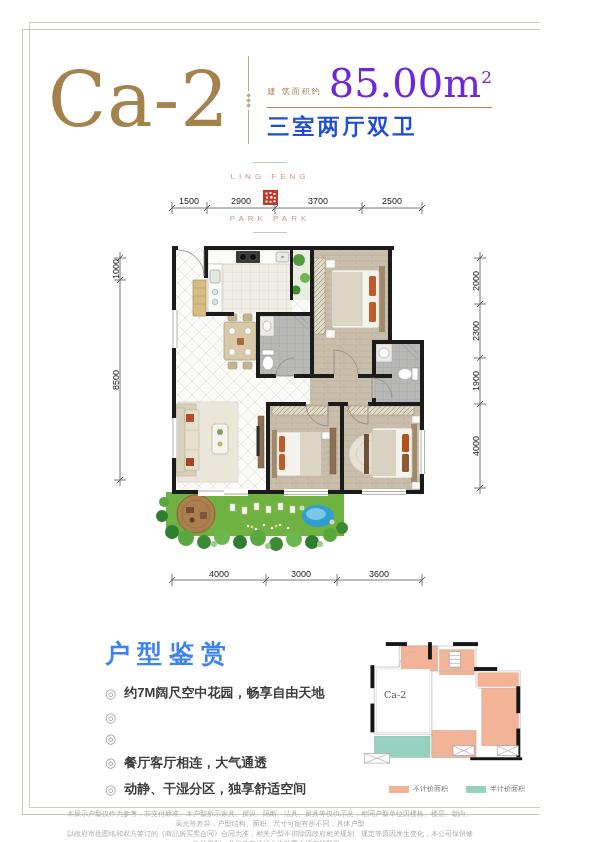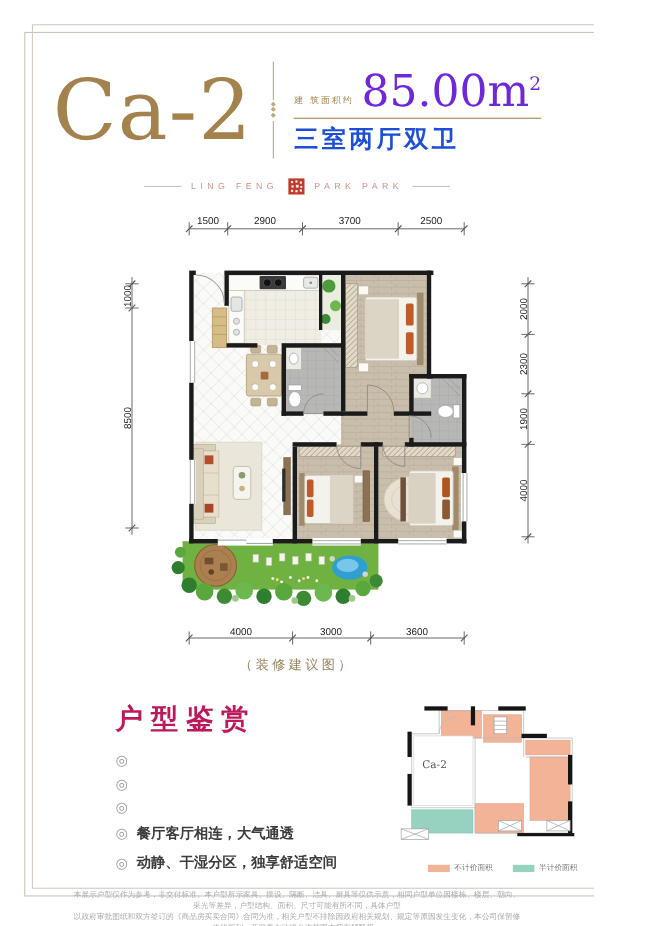--- a/index.html
+++ b/index.html
@@ -17,32 +17,32 @@
   .divider .diamonds{color:#bca87c;font-size:6px;line-height:5px;text-align:center;white-space:pre-line;padding:2px 0;}
   .area-block{display:flex;flex-direction:column;min-width:150px;}
   .area-top{display:flex;align-items:flex-end;gap:7px;}
   .area-label{display:flex;font-size:8px;color:#a3824e;letter-spacing:2px;line-height:11px;padding-bottom:5px;}
   .area-value{font-family:"DejaVu Serif",serif;font-size:40px;line-height:38px;color:#6d28d9;}
   .area-value sup{font-size:17px;}
   .area-rule{height:1px;background:#a88753;margin:5px 0 4px;}
   .layout-type{font-family:"DejaVu Serif",serif;font-size:22px;color:#1d4ed8;letter-spacing:3px;font-weight:700;}
 
   
-  .brand{position:absolute;top:162px;left:0;right:0;display:flex;justify-content:center;align-items:center;gap:9px;}
+  .brand{position:absolute;top:162px;left:0;right:0;display:flex;justify-content:center;align-items:center;gap:9px;flex-direction:column;}
   .brand .rule{width:34px;height:1px;background:#cfc4b7;}
   .brand .word{font-size:8px;letter-spacing:4px;color:#c9968c;}
   .seal{width:15px;height:15px;display:block;}
 
   
   .plan-wrap{position:absolute;left:80px;top:192px;width:440px;height:410px;}
   .caption{position:absolute;top:596px;left:0;right:0;text-align:center;font-size:12px;letter-spacing:3px;color:#97835e;}
 
   
   .features{position:absolute;left:105px;top:637px;width:265px;}
-  .features-title{font-family:"DejaVu Serif",serif;font-size:25px;font-weight:700;color:#be185d;letter-spacing:7px;}
+  .features-title{font-family:"DejaVu Serif",serif;font-size:25px;font-weight:700;color:#3b82f6;letter-spacing:7px;}
   .features-list{list-style:none;margin:14px 0 0 0;padding:0;}
   .features-list li{display:flex;align-items:center;gap:8px;margin-bottom:8.5px;}
   .bullet{color:#9a9a9a;font-size:13px;line-height:13px;}
   .feature-text{font-size:13px;color:#3b3b3b;font-weight:700;white-space:nowrap;}
 
   
   .mini-wrap{position:absolute;left:357px;top:640px;}
   .legend{position:absolute;left:389px;top:784px;display:flex;gap:18px;align-items:center;}
   .legend-item{display:flex;align-items:center;gap:4px;}
   .legend-label{font-size:7px;color:#777;}
@@ -355,27 +355,27 @@
         <path d="M98,58 A26,26 0 0 1 124,84 M124,58 V84"></path>
         <path d="M254,158 A24,24 0 0 1 278,182 M254,182 V158"></path>
         <path d="M226,212 A22,22 0 0 0 248,234 M248,212 V234"></path>
         <path d="M268,212 A20,20 0 0 0 288,232 M288,212 V232"></path>
         <path d="M196,184 A18,18 0 0 1 214,166 M196,184 H214"></path>
         <path d="M292,186 A20,20 0 0 1 312,206 M292,186 V206"></path>
       </g>
     </svg>
   </div>
 
-  <div class="caption">（装修建议图）</div>
 
   <div class="features">
     <div class="features-title">户型鉴赏</div>
     <ul class="features-list">
       <li>
         <span class="bullet">◎</span>
+        <span class="feature-text">约7M阔尺空中花园，畅享自由天地</span>
       </li>
       <li>
         <span class="bullet">◎</span>
       </li>
       <li>
         <span class="bullet">◎</span>
       </li>
       <li>
         <span class="bullet">◎</span>
         <span class="feature-text">餐厅客厅相连，大气通透</span>

